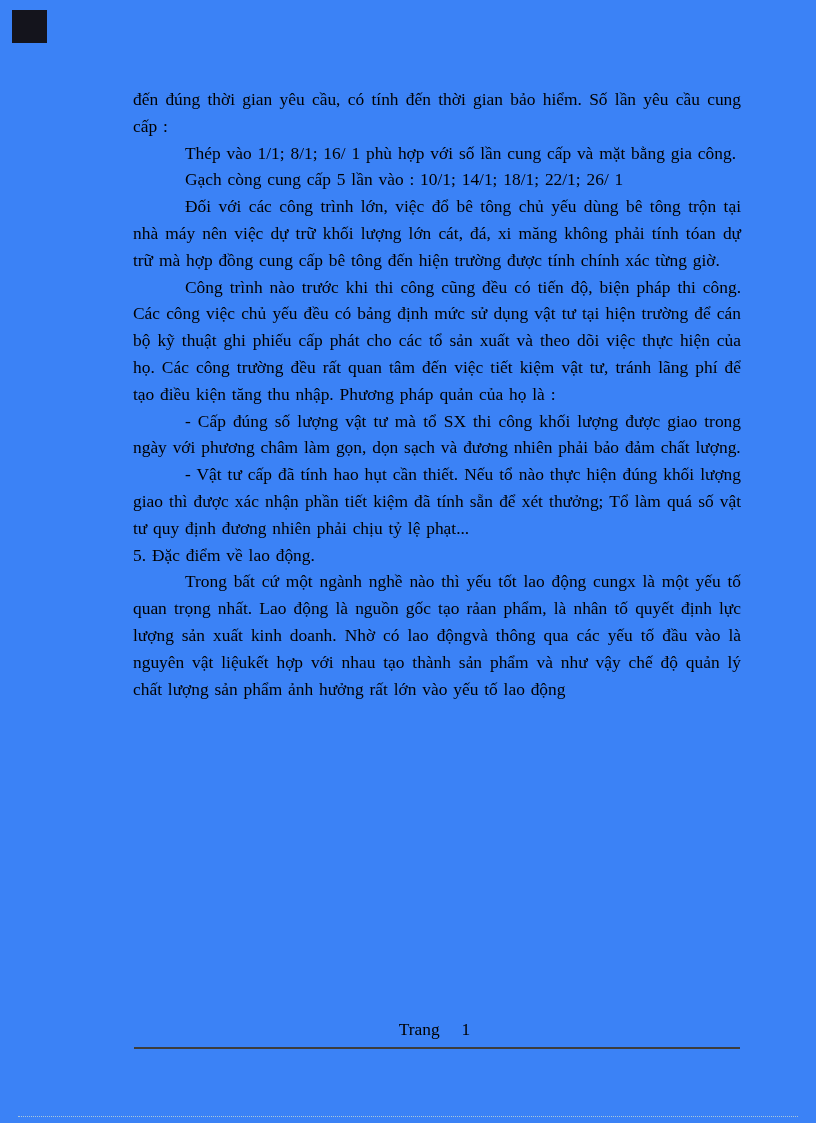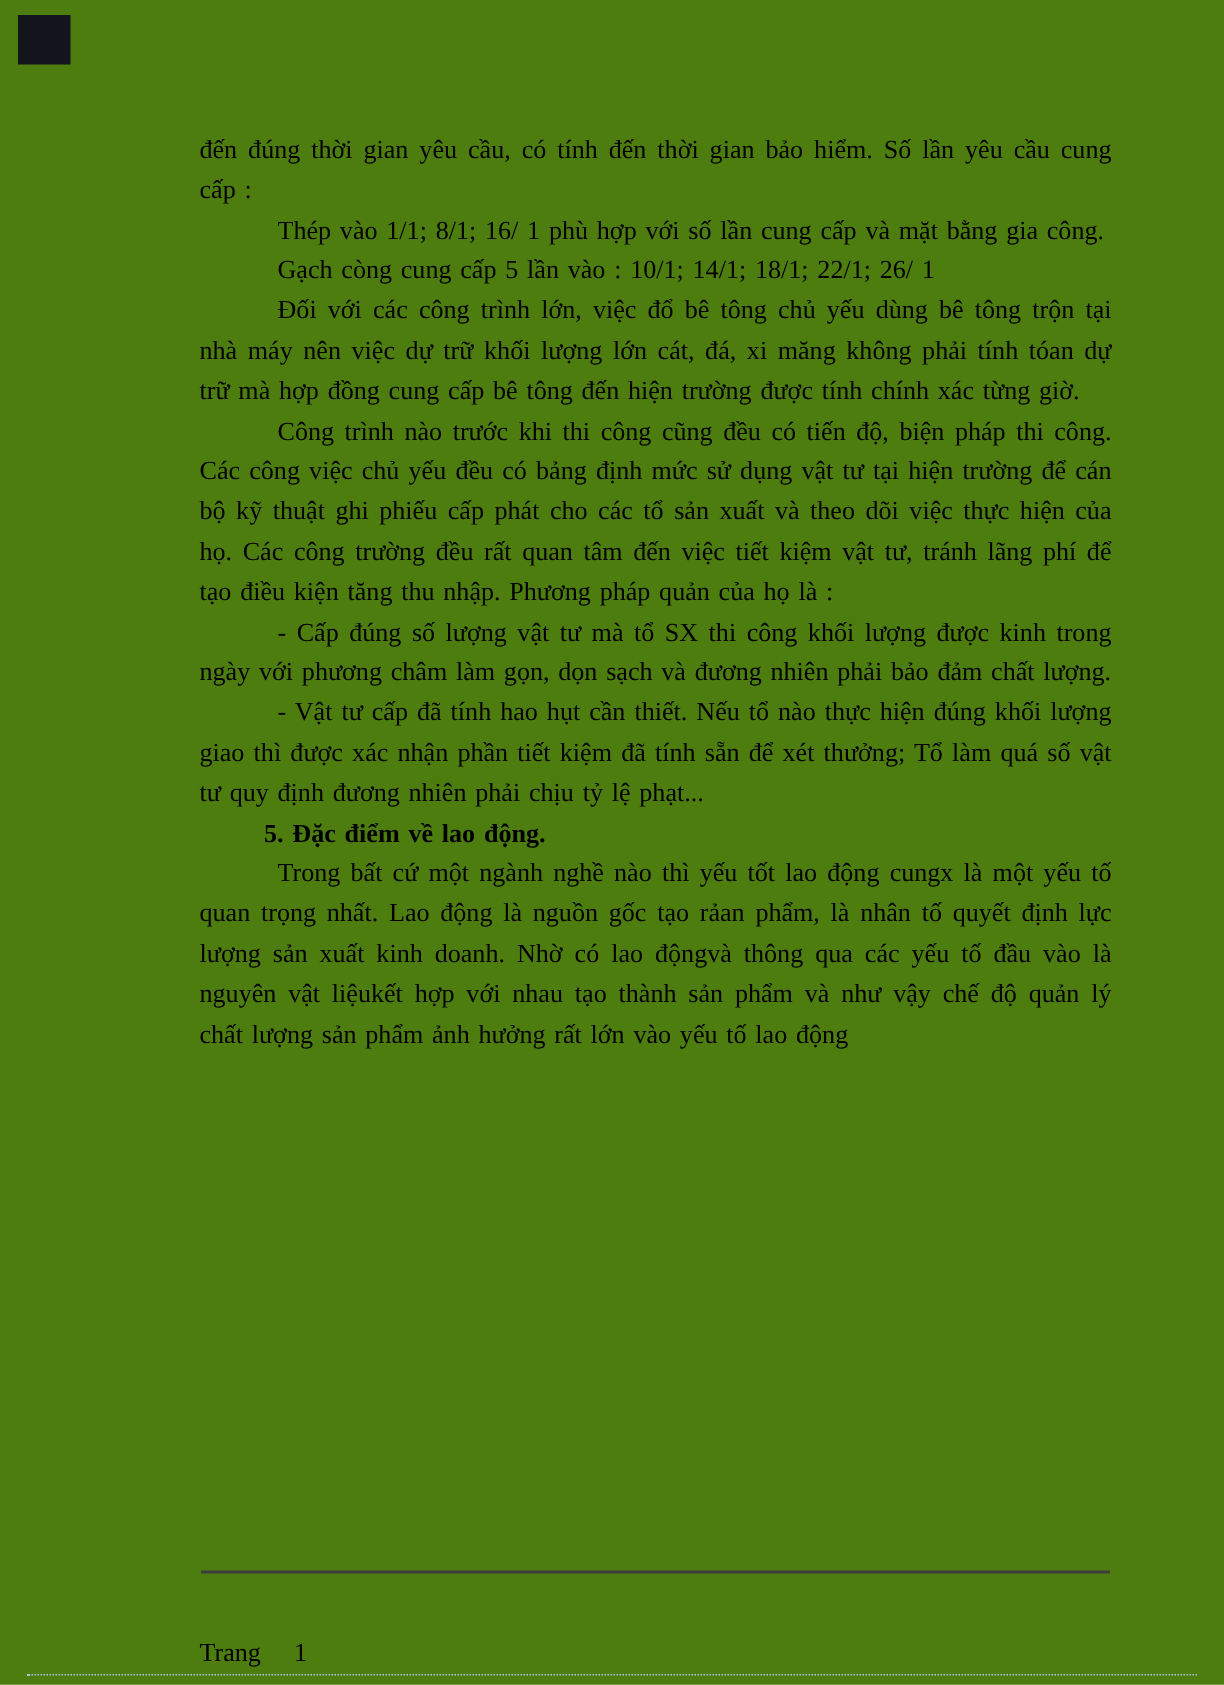--- a/index.html
+++ b/index.html
@@ -7,21 +7,21 @@
   body {
     width: 816px; height: 1123px;
     background: #ffffff;
     position: relative;
     overflow: hidden;
     font-family: "Liberation Serif", "DejaVu Serif", serif;
     color: #000;
   }
   .page {
     position: absolute; inset: 0;
-    background: #4d7c0f;
+    background: #3b82f6;
   }
   .corner-mark {
     position: absolute;
     left: 12px; top: 10px;
     width: 35px; height: 33px;
     background: #14141c;
   }
   .content {
     position: absolute;
     left: 133px; top: 86px;
@@ -31,35 +31,34 @@
     text-align: justify;
     word-spacing: 1.5px;
   }
   .content p {
     margin: 0;
     text-indent: 52px;
   }
   .content p.flush { text-indent: 0; }
   .content p.heading {
     text-indent: 0;
-    font-weight: bold;
-    margin-left: 43px;
+    font-weight: normal;
   }
   .footer-rule {
     position: absolute;
     left: 134px; width: 606px;
     top: 1047px;
     border-top: 2px solid #3d3d3d;
     height: 0;
   }
   .footer-text {
     position: absolute;
-    top: 1088px;
+    top: 1016px;
     left: 133px; width: 603px;
-    text-align: left;
+    text-align: center;
     font-size: 17.4px;
     line-height: 26px;
   }
   .footer-text .pgnum {
     display: inline-block;
     margin-left: 22px;
   }
   .bottom-divider {
     position: absolute;
     left: 18px; right: 18px;
@@ -74,21 +73,21 @@
 <div class="page">
 
   <div class="corner-mark"></div>
 
   <div class="content">
     <p class="flush">đến đúng thời gian yêu cầu, có tính đến thời gian bảo hiểm.  Số lần yêu cầu cung cấp :</p>
     <p>Thép vào 1/1;  8/1;  16/ 1 phù hợp với số lần  cung cấp và mặt bằng gia công.</p>
     <p>Gạch còng cung cấp 5 lần  vào : 10/1;  14/1;  18/1;  22/1;  26/ 1</p>
     <p>Đối với  các công trình lớn, việc  đổ bê tông chủ yếu dùng bê tông trộn tại nhà máy nên việc  dự trữ khối lượng lớn cát, đá, xi măng không phải tính tóan dự trữ mà hợp đồng cung cấp bê tông đến hiện trường được tính chính xác từng giờ.</p>
     <p>Công trình nào trước khi thi công cũng đều có tiến  độ, biện pháp thi công. Các công việc  chủ yếu  đều có bảng định mức sử dụng vật tư tại hiện trường để cán bộ kỹ thuật ghi phiếu  cấp phát cho các tổ sản xuất và theo dõi việc thực hiện  của họ. Các công trường đều rất quan tâm đến việc tiết kiệm vật tư, tránh lãng phí để tạo điều kiện  tăng thu nhập. Phương pháp quản của họ là :</p>
-    <p>- Cấp đúng số lượng vật tư mà tổ SX thi công khối lượng  được kinh trong ngày với phương châm làm  gọn, dọn sạch và đương nhiên  phải bảo đảm chất lượng.</p>
+    <p>- Cấp đúng số lượng vật tư mà tổ SX thi công khối lượng  được giao trong ngày với phương châm làm  gọn, dọn sạch và đương nhiên  phải bảo đảm chất lượng.</p>
     <p>- Vật tư cấp đã tính hao hụt cần thiết.  Nếu tổ nào thực hiện  đúng khối lượng  giao thì được xác nhận  phần tiết kiệm  đã tính sẵn để xét thưởng; Tổ làm  quá số vật tư quy định đương nhiên  phải chịu tỷ lệ phạt...</p>
     <p class="heading">5. Đặc điểm về lao động.</p>
     <p>Trong bất cứ một ngành  nghề nào thì yếu tốt lao  động cungx là một yếu tố quan trọng nhất.  Lao  động là nguồn  gốc tạo rảan phẩm,  là nhân  tố quyết định lực lượng sản xuất kinh  doanh. Nhờ có lao  độngvà thông qua các yếu tố đầu vào là nguyên  vật liệukết  hợp với nhau  tạo thành  sản phẩm  và như vậy chế độ quản lý chất lượng  sản phẩm ảnh hưởng rất lớn vào yếu tố lao  động</p>
   </div>
 
   <div class="footer-rule"></div>
 
   <div class="footer-text">
     <span>Trang</span><span class="pgnum">1</span>
   </div>

